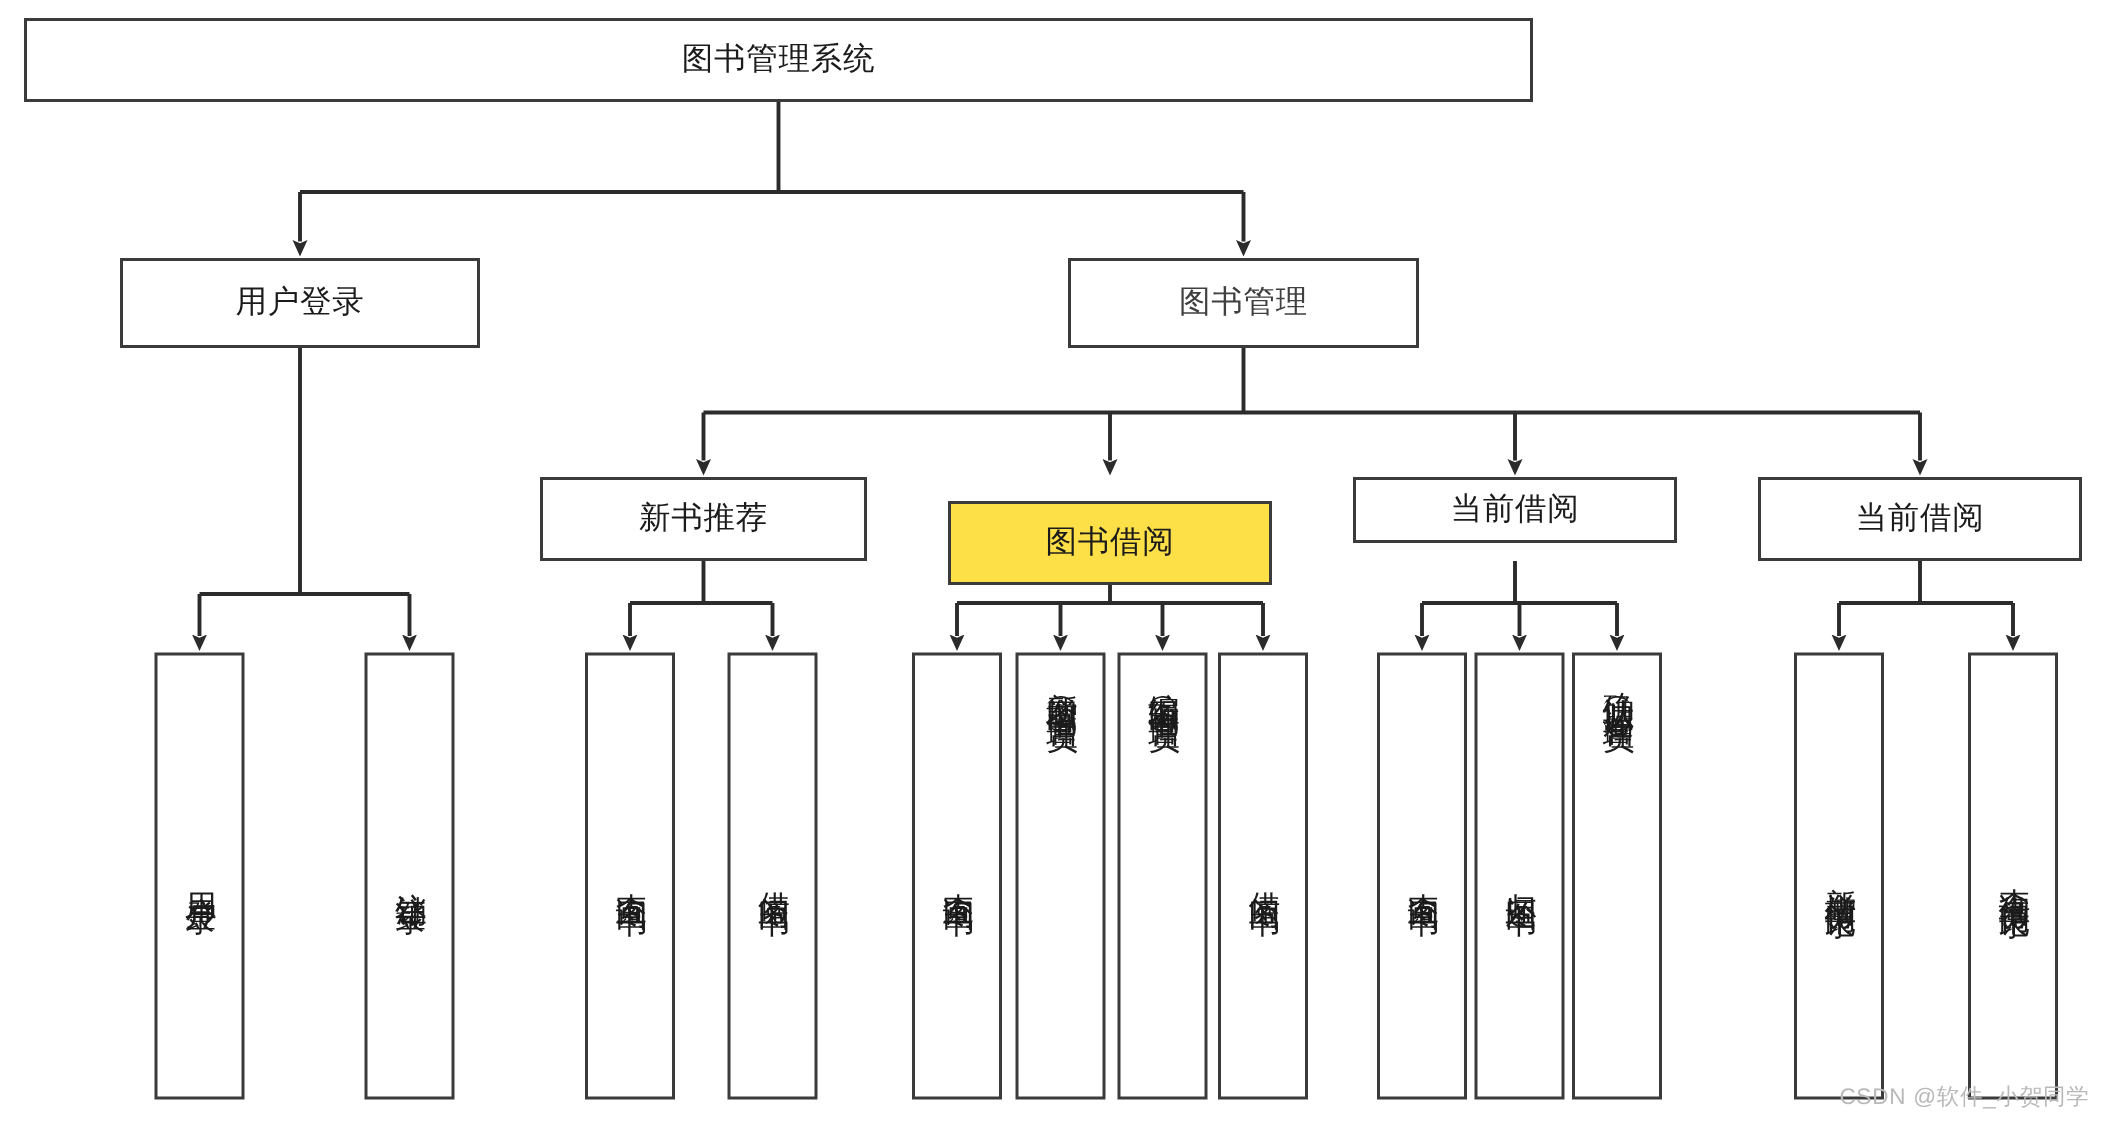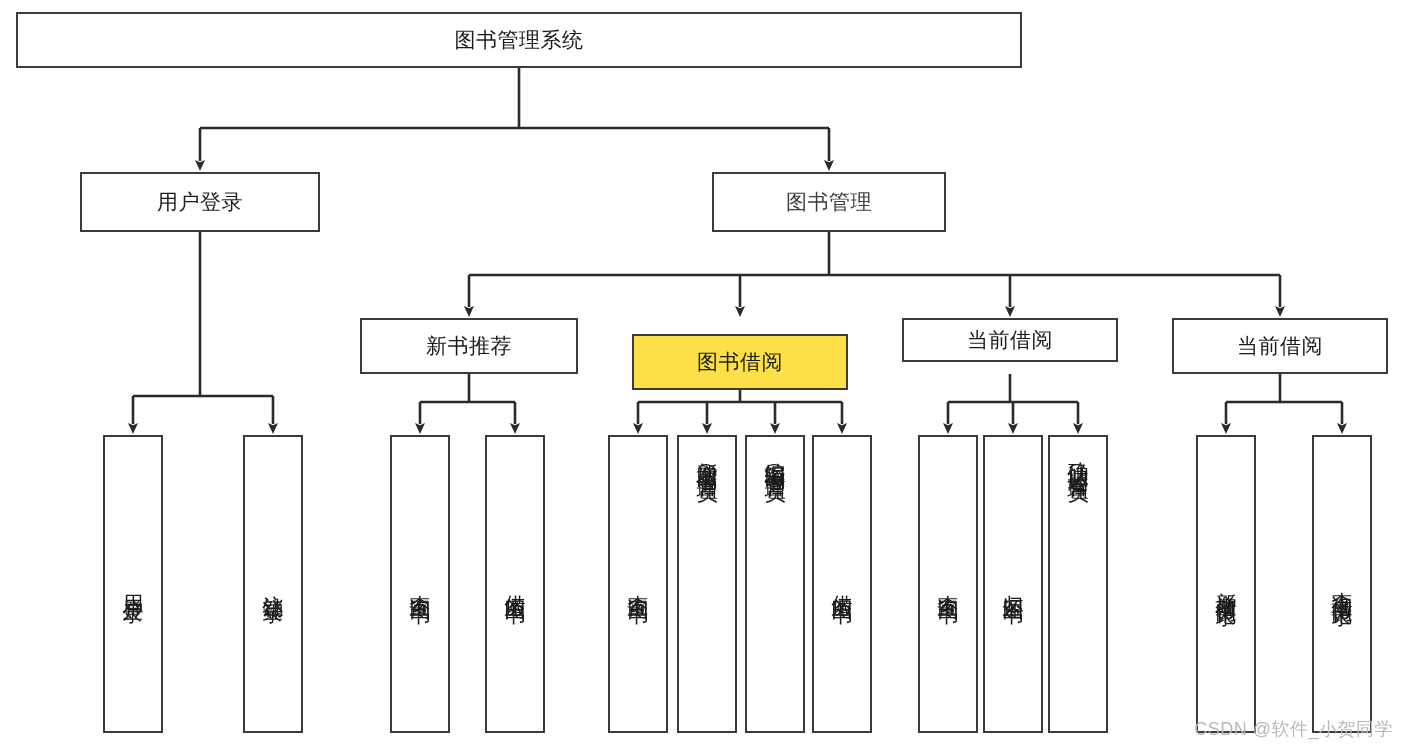--- a/index.html
+++ b/index.html
@@ -61,21 +61,21 @@
     white-space: normal;
   }
   .node.vertical.mid {
     align-items: center;
     padding-top: 0;
   }
   #watermark {
     position: absolute;
     right: 12px;
     bottom: 6px;
-    font-size: 18px;
+    font-size: 15px;
     color: #b9b9b9;
     letter-spacing: 0.5px;
     white-space: nowrap;
     pointer-events: none;
   }
 </style>
 </head>
 <body>
 
 <div id="canvas">

